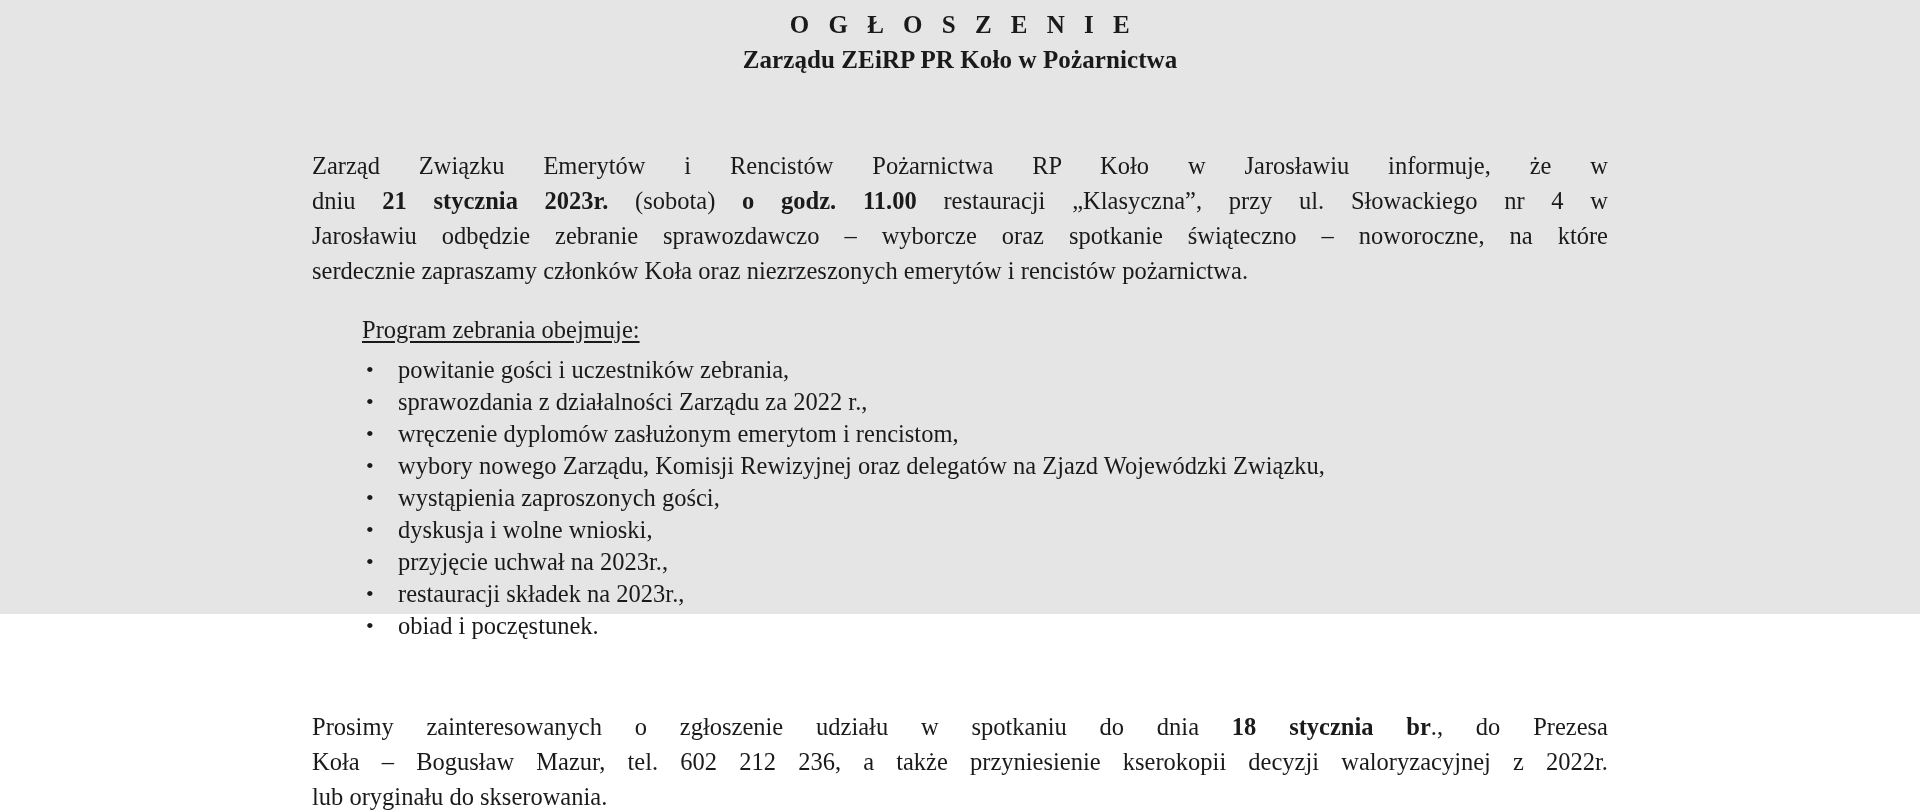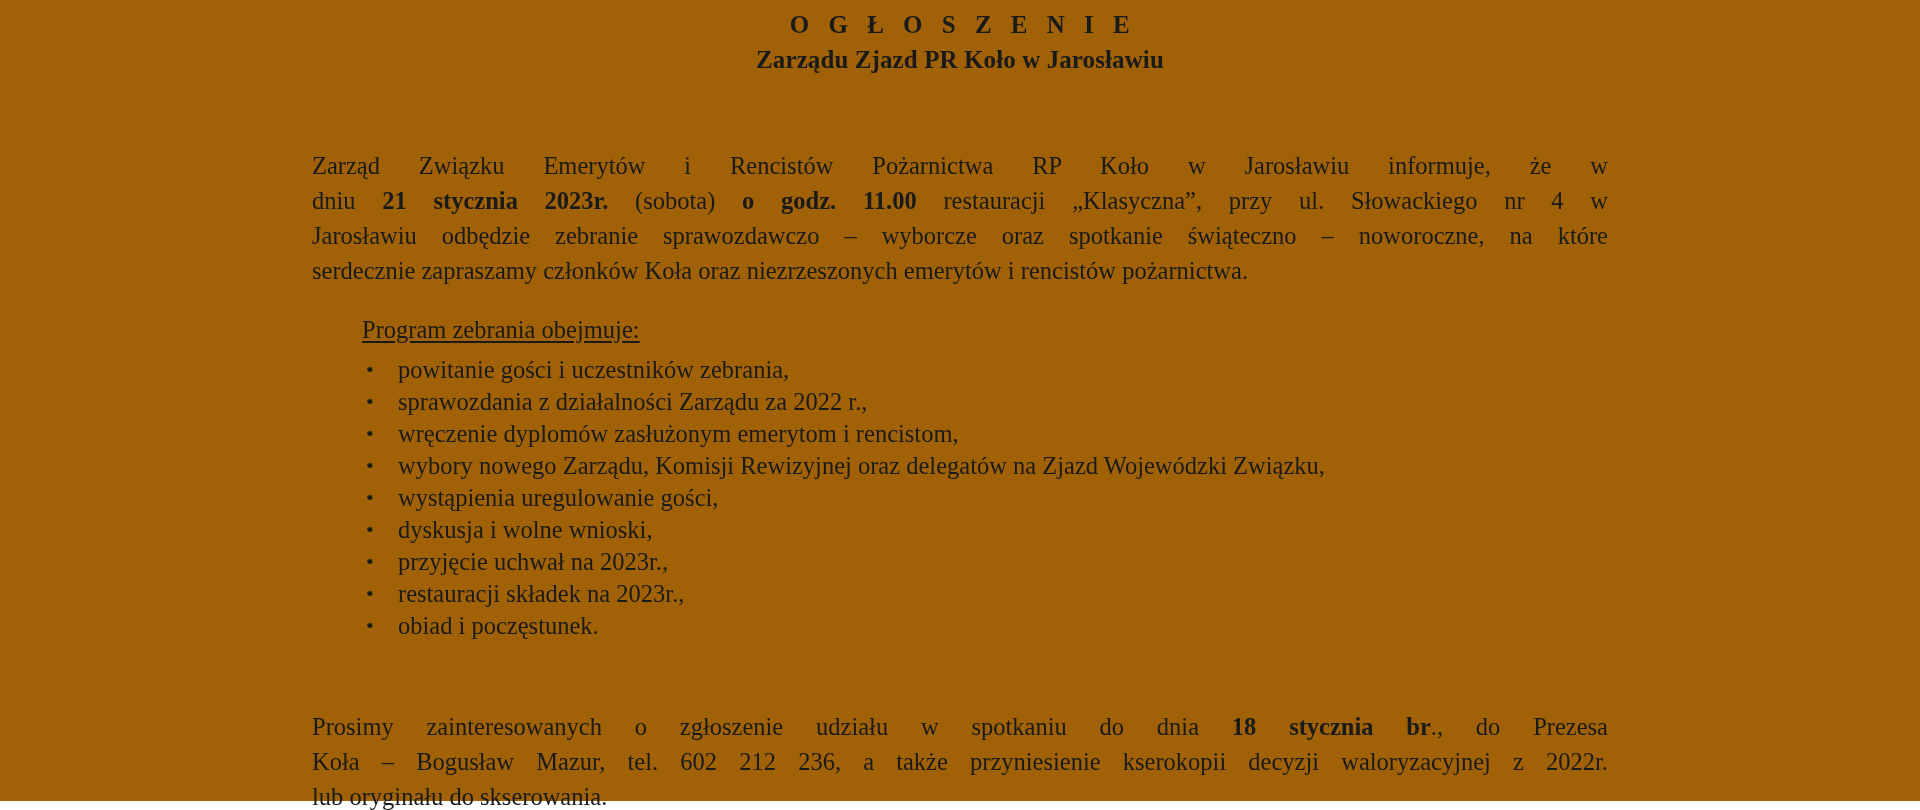--- a/index.html
+++ b/index.html
@@ -10,23 +10,23 @@
   body {
     width: 1920px;
     height: 810px;
     overflow: hidden;
     font-family: "Liberation Serif", "DejaVu Serif", serif;
     color: #1a1a1a;
   }
   .page {
     box-sizing: border-box;
     width: 1920px;
-    height: 801px;
+    height: 614px;
     padding: 6px 100px 0 100px;
-    background: #a16207;
+    background: #e5e5e5;
   }
   .doc-body {
     width: 1320px;
     margin: 0 auto;
     position: relative;
   }
 
   
   .title-block {
     text-align: center;
@@ -122,35 +122,35 @@
   }
 </style>
 </head>
 <body>
 
 <div class="page">
   <div class="doc-body">
 
     <div class="title-block">
       <div class="doc-title">O G Ł O S Z E N I E</div>
-      <div class="doc-subtitle">Zarządu Zjazd PR Koło w Jarosławiu</div>
+      <div class="doc-subtitle">Zarządu ZEiRP PR Koło w Pożarnictwa</div>
     </div>
 
     <p class="para intro">
       <span class="lead-indent"></span><span id="intro-lines"><span class="jline"><span>Zarząd  Związku Emerytów i Rencistów Pożarnictwa RP Koło w Jarosławiu informuje, że w</span></span><span class="jline"><span>dniu </span><b>21 stycznia 2023r.</b><span> (sobota) </span><b>o godz. 11.00</b><span> restauracji „Klasyczna”, przy ul. Słowackiego nr 4 w</span></span><span class="jline"><span>Jarosławiu odbędzie zebranie sprawozdawczo – wyborcze oraz spotkanie świąteczno – noworoczne, na które</span></span><span class="jline last"><span>serdecznie zapraszamy członków Koła oraz niezrzeszonych emerytów i rencistów pożarnictwa.</span></span></span>
     </p>
 
     <div class="program">
       <div class="program-heading">Program zebrania obejmuje:</div>
       <ul class="program-list" id="program-list">
           <li><span class="bullet">•</span><span>powitanie gości i uczestników zebrania,</span></li>
           <li><span class="bullet">•</span><span>sprawozdania z działalności Zarządu za 2022 r.,</span></li>
           <li><span class="bullet">•</span><span>wręczenie dyplomów zasłużonym emerytom i rencistom,</span></li>
           <li><span class="bullet">•</span><span>wybory nowego Zarządu, Komisji Rewizyjnej oraz delegatów na Zjazd Wojewódzki Związku,</span></li>
-          <li><span class="bullet">•</span><span>wystąpienia uregulowanie gości,</span></li>
+          <li><span class="bullet">•</span><span>wystąpienia zaproszonych gości,</span></li>
           <li><span class="bullet">•</span><span>dyskusja i wolne wnioski,</span></li>
           <li><span class="bullet">•</span><span>przyjęcie uchwał na 2023r.,</span></li>
           <li><span class="bullet">•</span><span>restauracji składek na 2023r.,</span></li>
           <li><span class="bullet">•</span><span>obiad i poczęstunek.</span></li>
         </ul>
     </div>
 
     <div class="closing-block">
       <p class="para closing">
         <span class="lead-indent"></span><span id="closing-lines"><span class="jline"><span>Prosimy zainteresowanych o zgłoszenie udziału w spotkaniu do dnia </span><b>18 stycznia br</b><span>., do Prezesa</span></span><span class="jline"><span>Koła – Bogusław Mazur, tel. 602 212 236, a także przyniesienie kserokopii decyzji waloryzacyjnej z 2022r.</span></span><span class="jline last"><span>lub oryginału do skserowania.</span></span></span>

